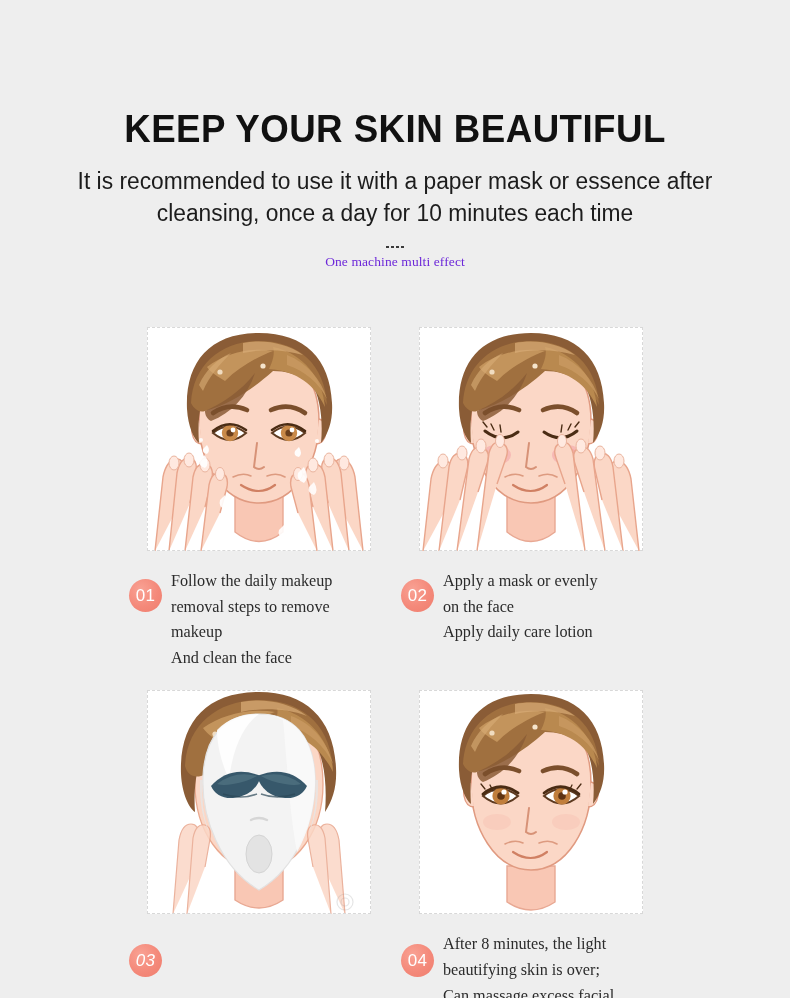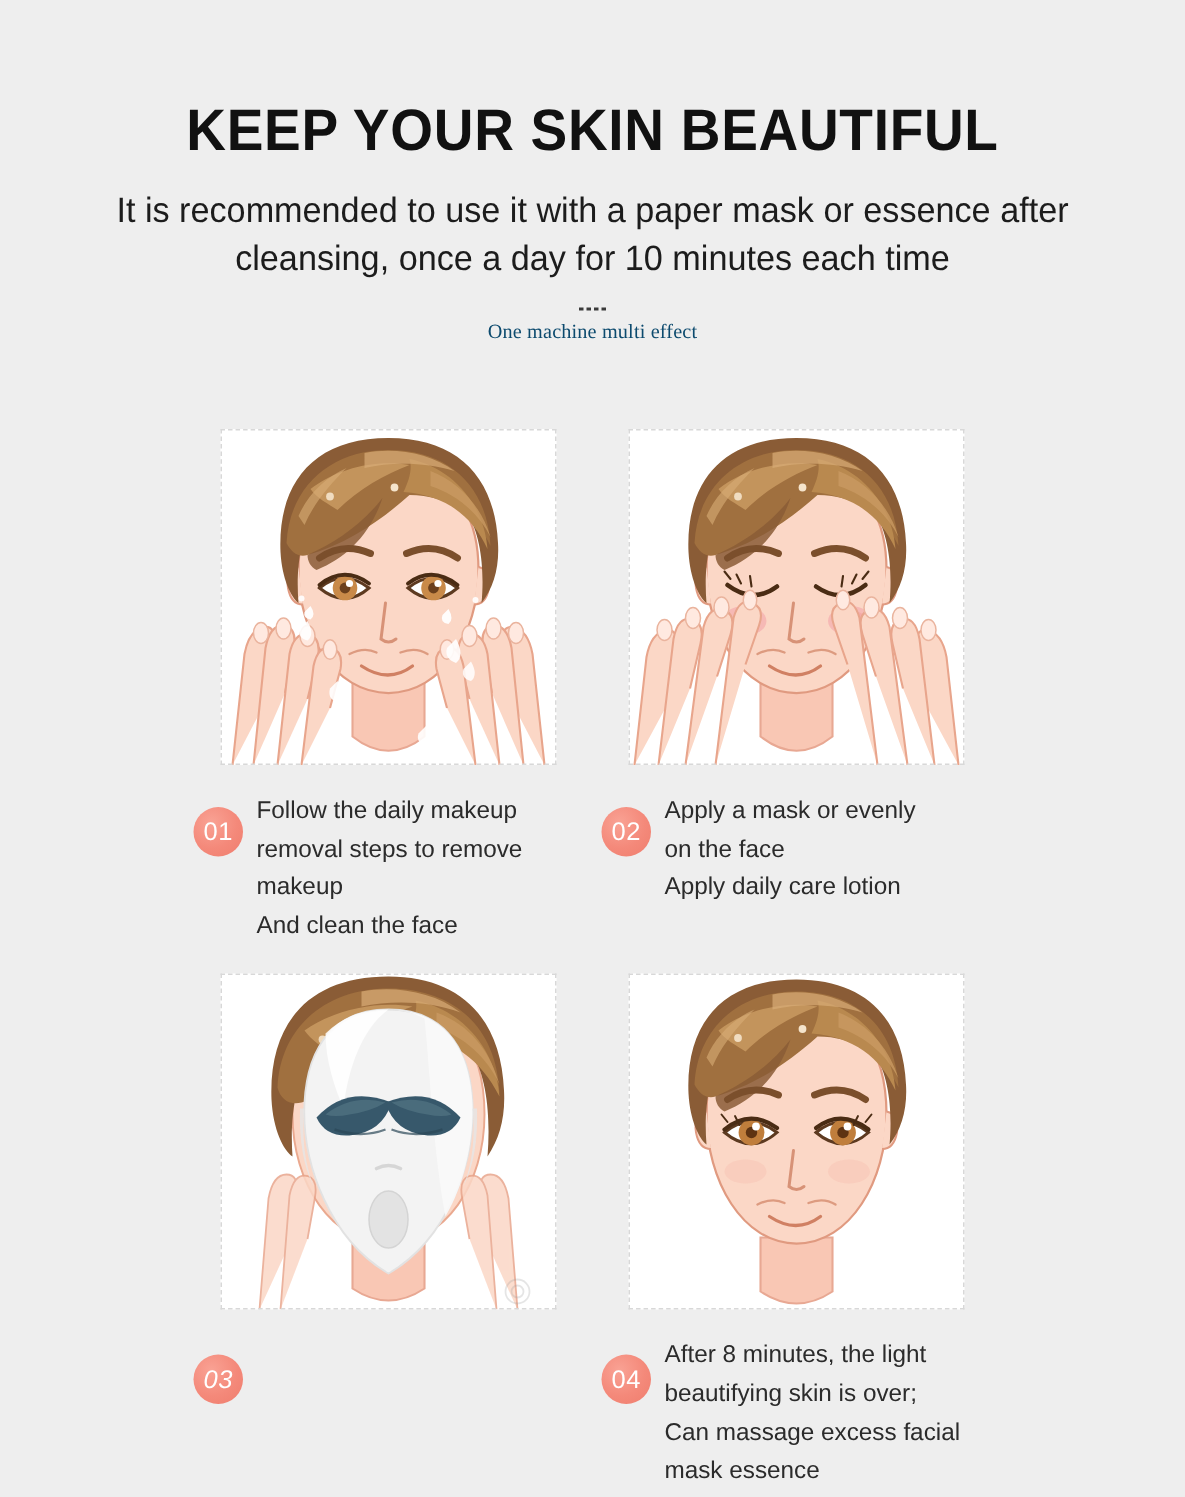--- a/index.html
+++ b/index.html
@@ -19,20 +19,21 @@
     width: 790px;
     height: 998px;
     position: relative;
     background: #eeeeee;
   }
 
   
   .header {
     text-align: center;
     padding-top: 68px;
+    margin-top: 41px;
   }
   .main-title {
     font-family: "Liberation Sans Narrow", "Liberation Sans", sans-serif;
     font-size: 39px;
     font-weight: 700;
     letter-spacing: 0.5px;
     color: #111111;
     line-height: 1.05;
     margin: 0;
     transform: scaleX(0.94);
@@ -61,21 +62,21 @@
     width: 2.6px;
     height: 2.6px;
     background: #3a3a3a;
     border-radius: 0;
     display: block;
   }
   .tagline {
     margin-top: 2px;
     font-family: "Liberation Serif", serif;
     font-size: 13.5px;
-    color: #0c4a6e;
+    color: #6d28d9;
     letter-spacing: 0.1px;
   }
 
   
   .steps {
     position: absolute;
     top: 286px;
     left: 0;
     width: 790px;
   }
@@ -124,21 +125,21 @@
   }
   .caption-text {
     margin-left: 9px;
     font-family: "Liberation Sans Narrow", "Liberation Sans", sans-serif;
     font-size: 16.2px;
     font-weight: 300;
     color: #2b2b2b;
     line-height: 1.58;
     white-space: nowrap;
   }
-  .caption-text .line { display: block; }
+  .caption-text .line { display: block; font-family: Liberation Serif, serif; }
 
   
   .step-01 .badge { margin-top: 10px; }
   .step-02 .badge { margin-top: 10px; }
   .step-03 .badge { margin-top: 12px; font-style: italic; }
   .step-04 .badge { margin-top: 12px; }
 
   .row-2 { margin-top: 19px; }
 </style>
 </head>

